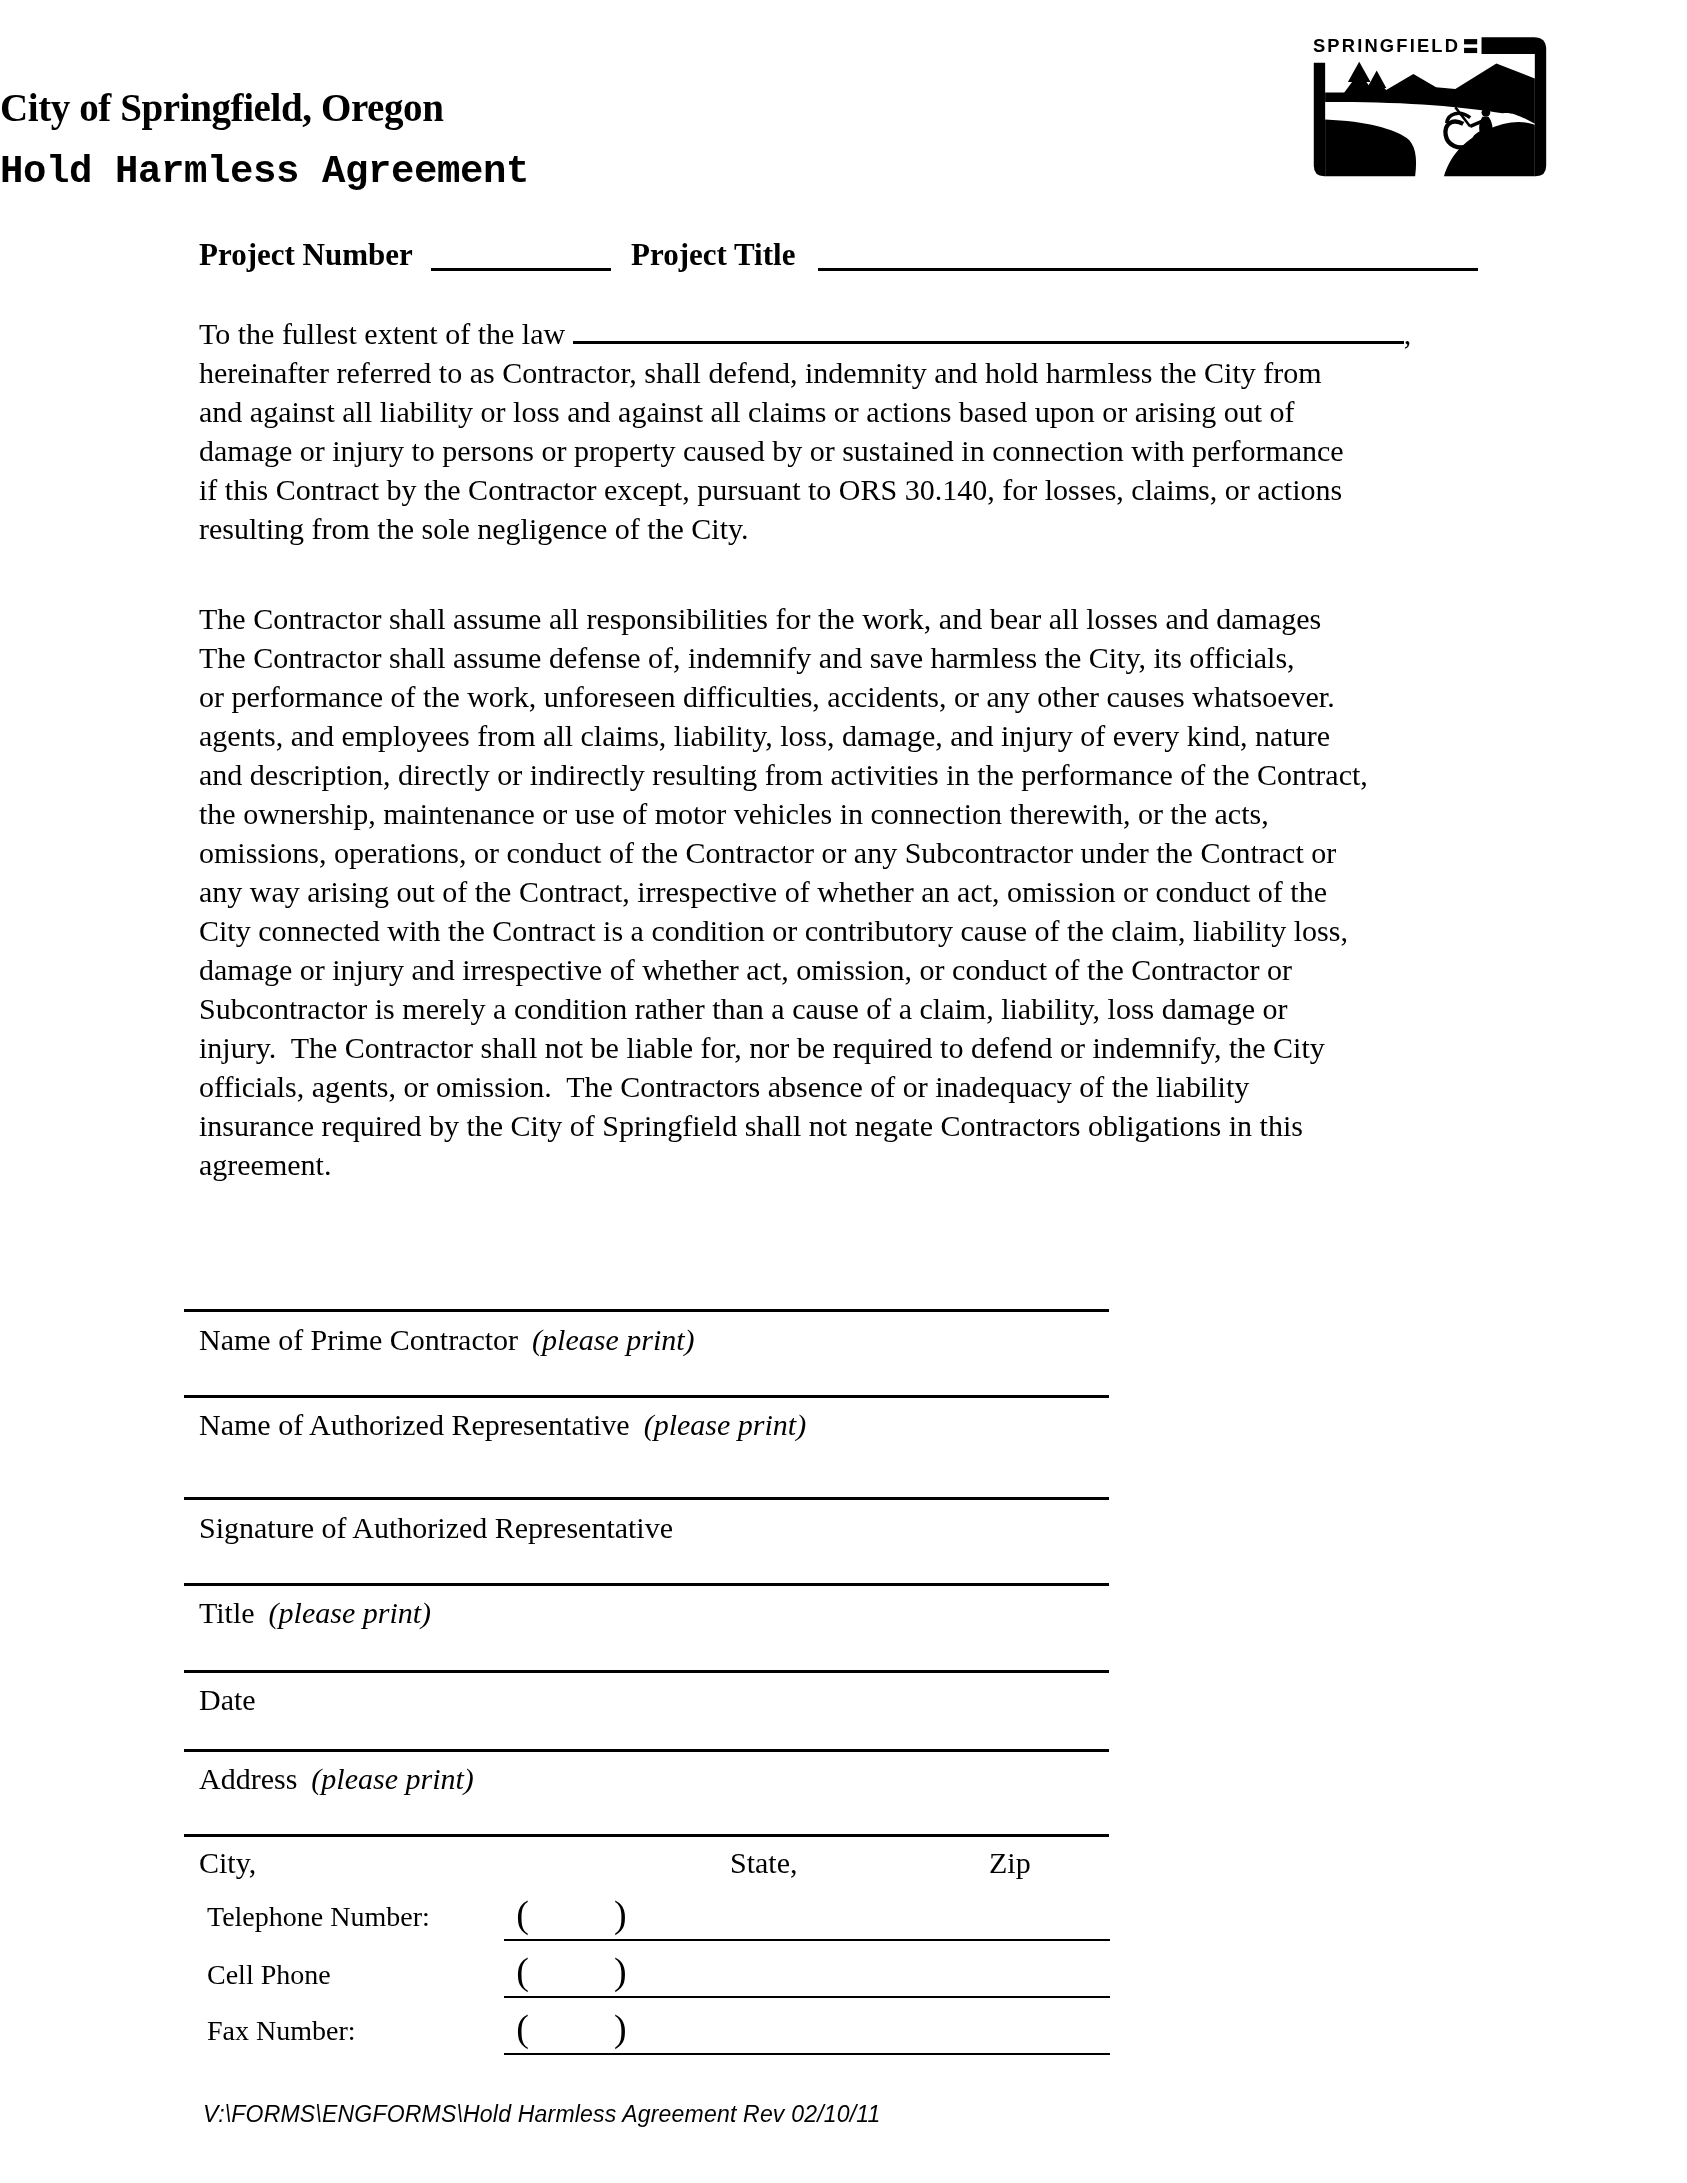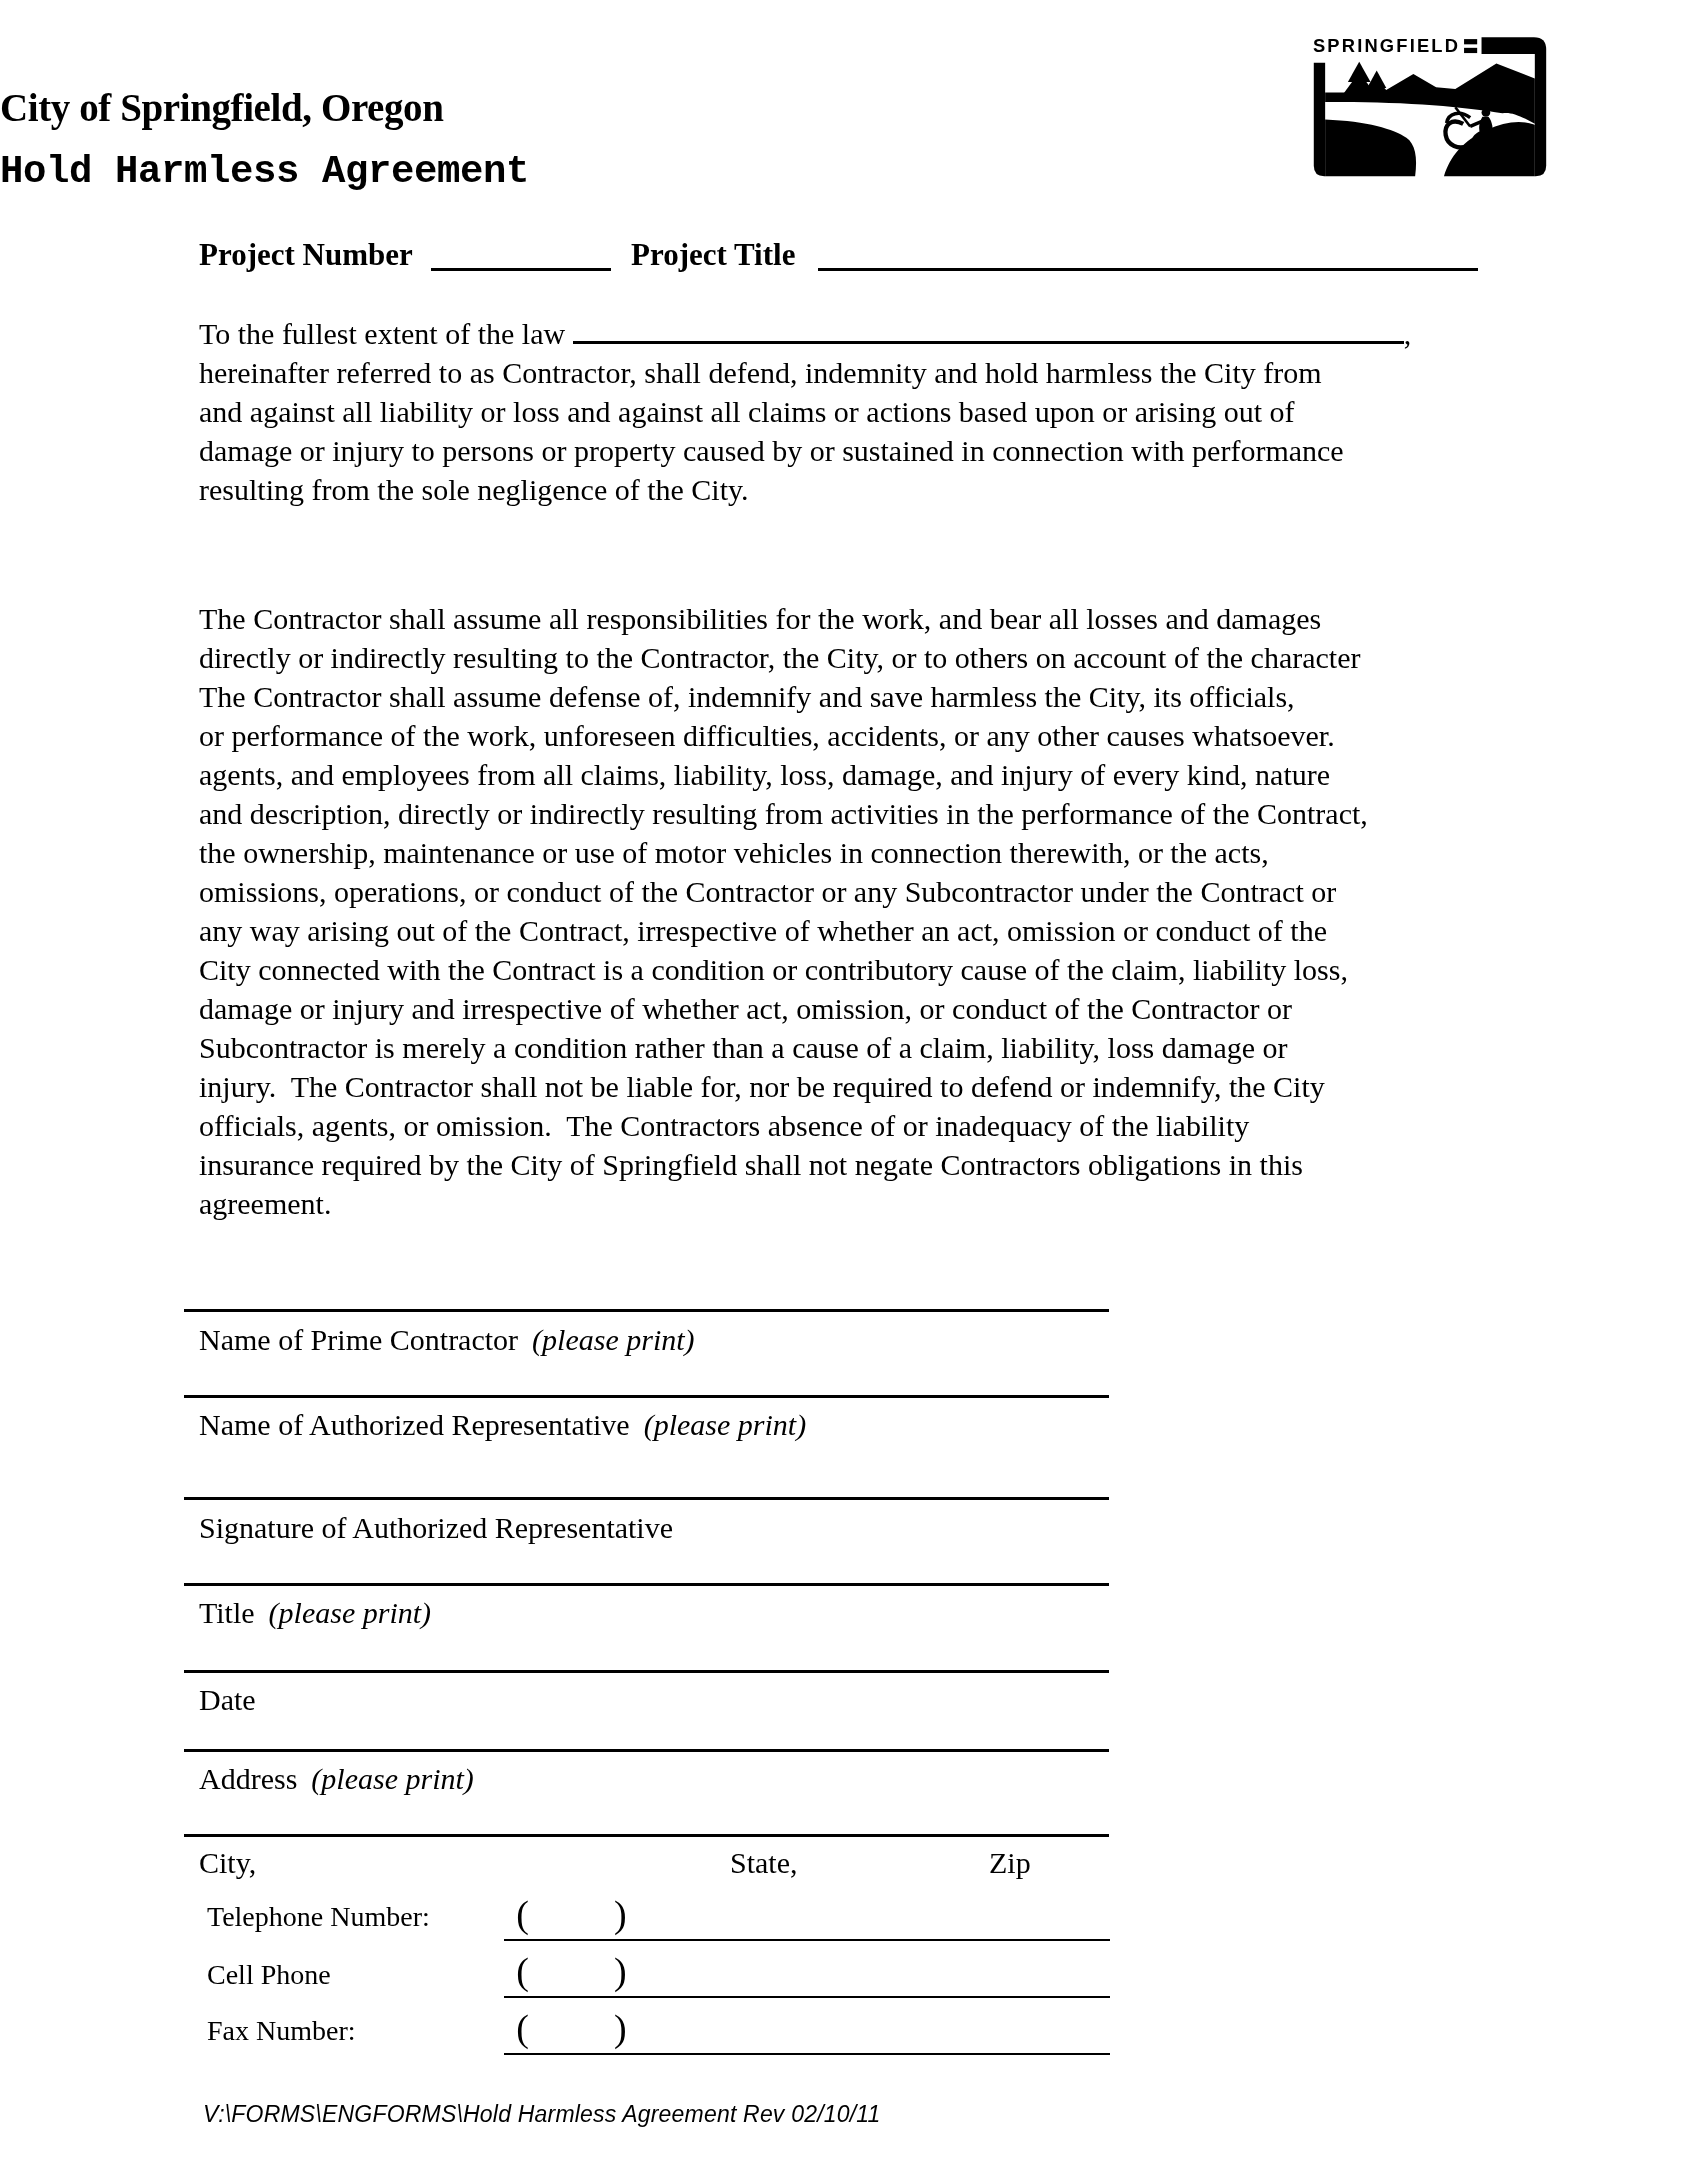--- a/index.html
+++ b/index.html
@@ -79,27 +79,27 @@
   <div class="rule" style="left:431px;top:268px;width:180px"></div>
   <div class="proj-label" style="left:631px">Project Title</div>
   <div class="rule" style="left:818px;top:268px;width:660px"></div>
 
   <div class="para" id="para1">
     <div class="body-line"><span>To the fullest extent of the law </span><span class="law-blank"></span><span>,</span></div>
     <div id="para1-extra">
         <div class="body-line">hereinafter referred to as Contractor, shall defend, indemnity and hold harmless the City from</div>
         <div class="body-line">and against all liability or loss and against all claims or actions based upon or arising out of</div>
         <div class="body-line">damage or injury to persons or property caused by or sustained in connection with performance</div>
+        <div class="body-line">if this Contract by the Contractor except, pursuant to ORS 30.140, for losses, claims, or actions</div>
         <div class="body-line">resulting from the sole negligence of the City.</div>
       </div>
   </div>
 
   <div class="para" id="para2">
       <div class="body-line">The Contractor shall assume all responsibilities for the work, and bear all losses and damages</div>
-      <div class="body-line">directly or indirectly resulting to the Contractor, the City, or to others on account of the character</div>
       <div class="body-line">The Contractor shall assume defense of, indemnify and save harmless the City, its officials,</div>
       <div class="body-line">or performance of the work, unforeseen difficulties, accidents, or any other causes whatsoever.</div>
       <div class="body-line">agents, and employees from all claims, liability, loss, damage, and injury of every kind, nature</div>
       <div class="body-line">and description, directly or indirectly resulting from activities in the performance of the Contract,</div>
       <div class="body-line">the ownership, maintenance or use of motor vehicles in connection therewith, or the acts,</div>
       <div class="body-line">omissions, operations, or conduct of the Contractor or any Subcontractor under the Contract or</div>
       <div class="body-line">any way arising out of the Contract, irrespective of whether an act, omission or conduct of the</div>
       <div class="body-line">City connected with the Contract is a condition or contributory cause of the claim, liability loss,</div>
       <div class="body-line">damage or injury and irrespective of whether act, omission, or conduct of the Contractor or</div>
       <div class="body-line">Subcontractor is merely a condition rather than a cause of a claim, liability, loss damage or</div>

